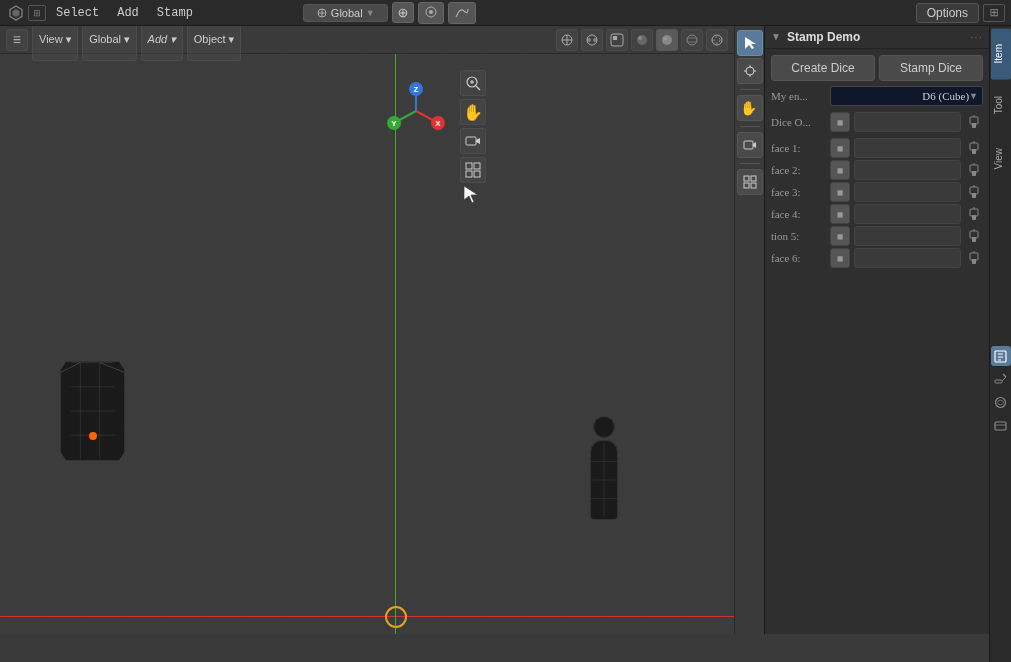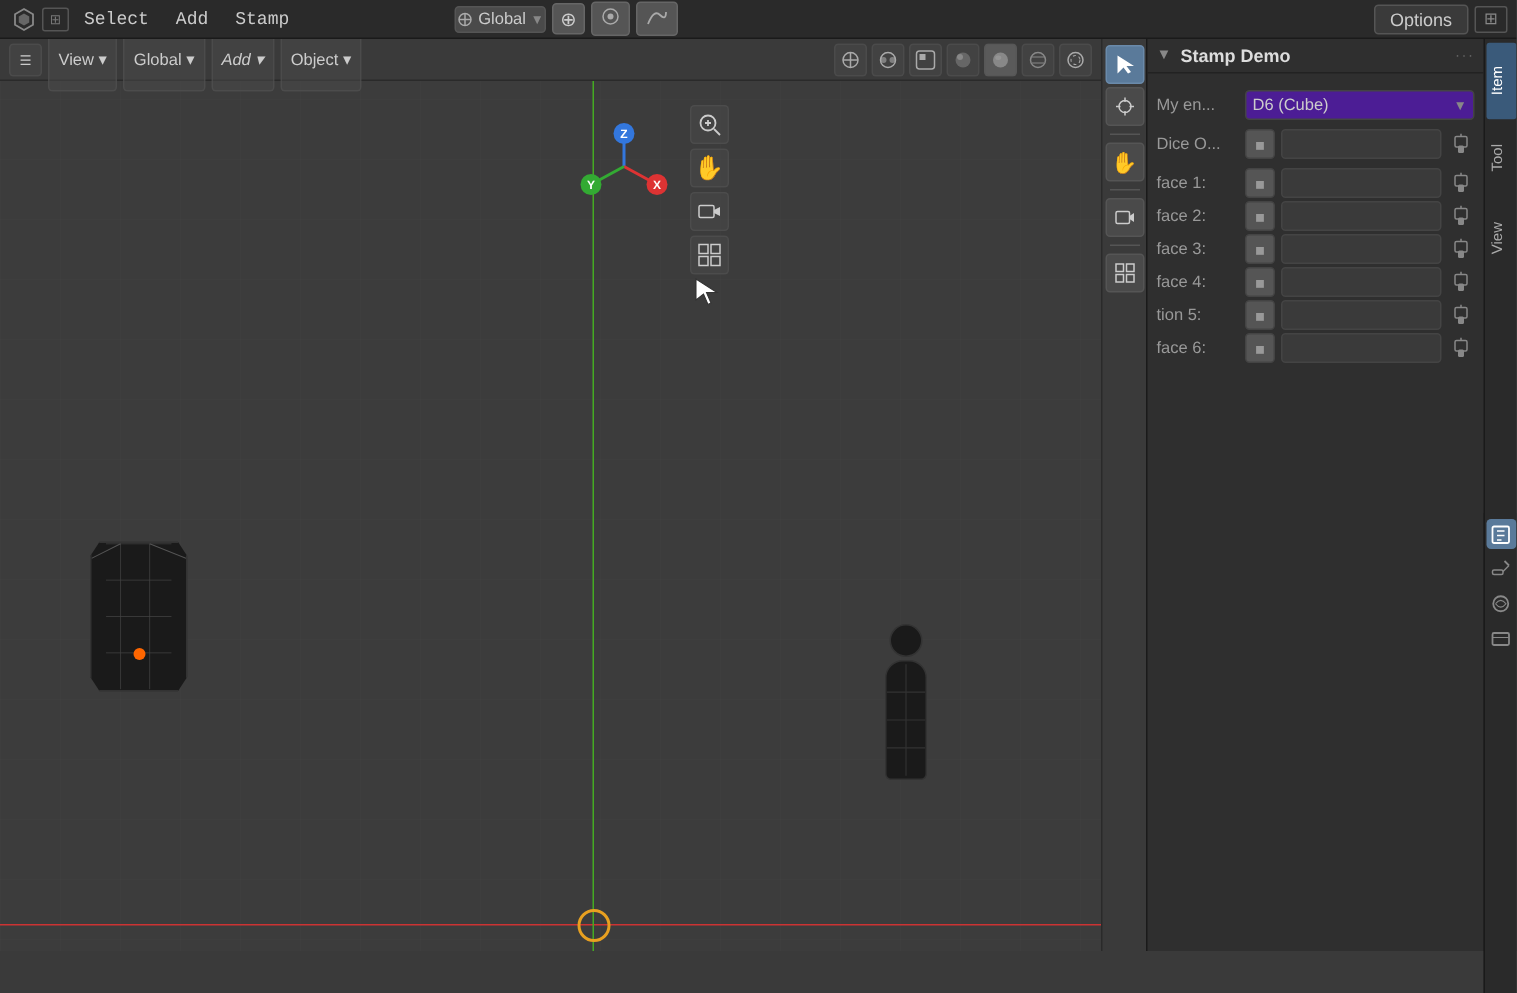--- a/index.html
+++ b/index.html
@@ -57,21 +57,21 @@
       color: #ccc;
       font-size: 12px;
       cursor: pointer;
     }
     .ctrl-btn {
       background: #4a4a4a;
       border: 1px solid #555;
       border-radius: 3px;
       color: #ccc;
       font-size: 11px;
-      padding: 2px 0;
+      padding: 2px 12px;
       cursor: pointer;
       display: flex;
       align-items: center;
       gap: 3px;
     }
     .ctrl-btn-icon {
       background: #555;
       border: 1px solid #666;
       border-radius: 3px;
       color: #ccc;
@@ -310,20 +310,21 @@
       cursor: pointer;
       text-align: center;
     }
 
     
     .prop-row {
       display: flex;
       align-items: center;
       gap: 4px;
       min-height: 22px;
+      font-family: Liberation Serif, serif;
     }
     .prop-label {
       width: 55px;
       color: #999;
       font-size: 11px;
       flex-shrink: 0;
     }
     .prop-field {
       flex: 1;
       background: #3a3a3a;
@@ -331,30 +332,30 @@
       border-radius: 3px;
       height: 20px;
       display: flex;
       align-items: center;
       padding: 0 4px;
       font-size: 11px;
       color: #ccc;
     }
     .prop-field-select {
       flex: 1;
-      background: #4c1d95;
+      background: #0f172a;
       border: 1px solid #444;
       border-radius: 3px;
       height: 20px;
       display: flex;
       align-items: center;
       padding: 0 4px;
       font-size: 11px;
       color: #ccc;
-      justify-content: space-between;
+      justify-content: flex-end;
     }
     .prop-color-btn {
       width: 20px;
       height: 20px;
       background: #555;
       border: 1px solid #444;
       border-radius: 3px;
       display: flex;
       align-items: center;
       justify-content: center;
@@ -672,20 +673,22 @@
 
     <div class="panel-header">
       <div class="panel-collapse-btn">▼</div>
       <div class="panel-title">Stamp Demo</div>
       <div class="panel-dots">···</div>
     </div>
 
     <div class="panel-content">
 
       <div class="panel-btn-row">
+        <div class="panel-btn">Create Dice</div>
+        <div class="panel-btn">Stamp Dice</div>
       </div>
 
       <div class="prop-row">
         <div class="prop-label">My en...</div>
         <div class="prop-field-select">
           <span>D6 (Cube)</span>
           <span style="font-size:9px; color:#888;">▼</span>
         </div>
       </div>
 

